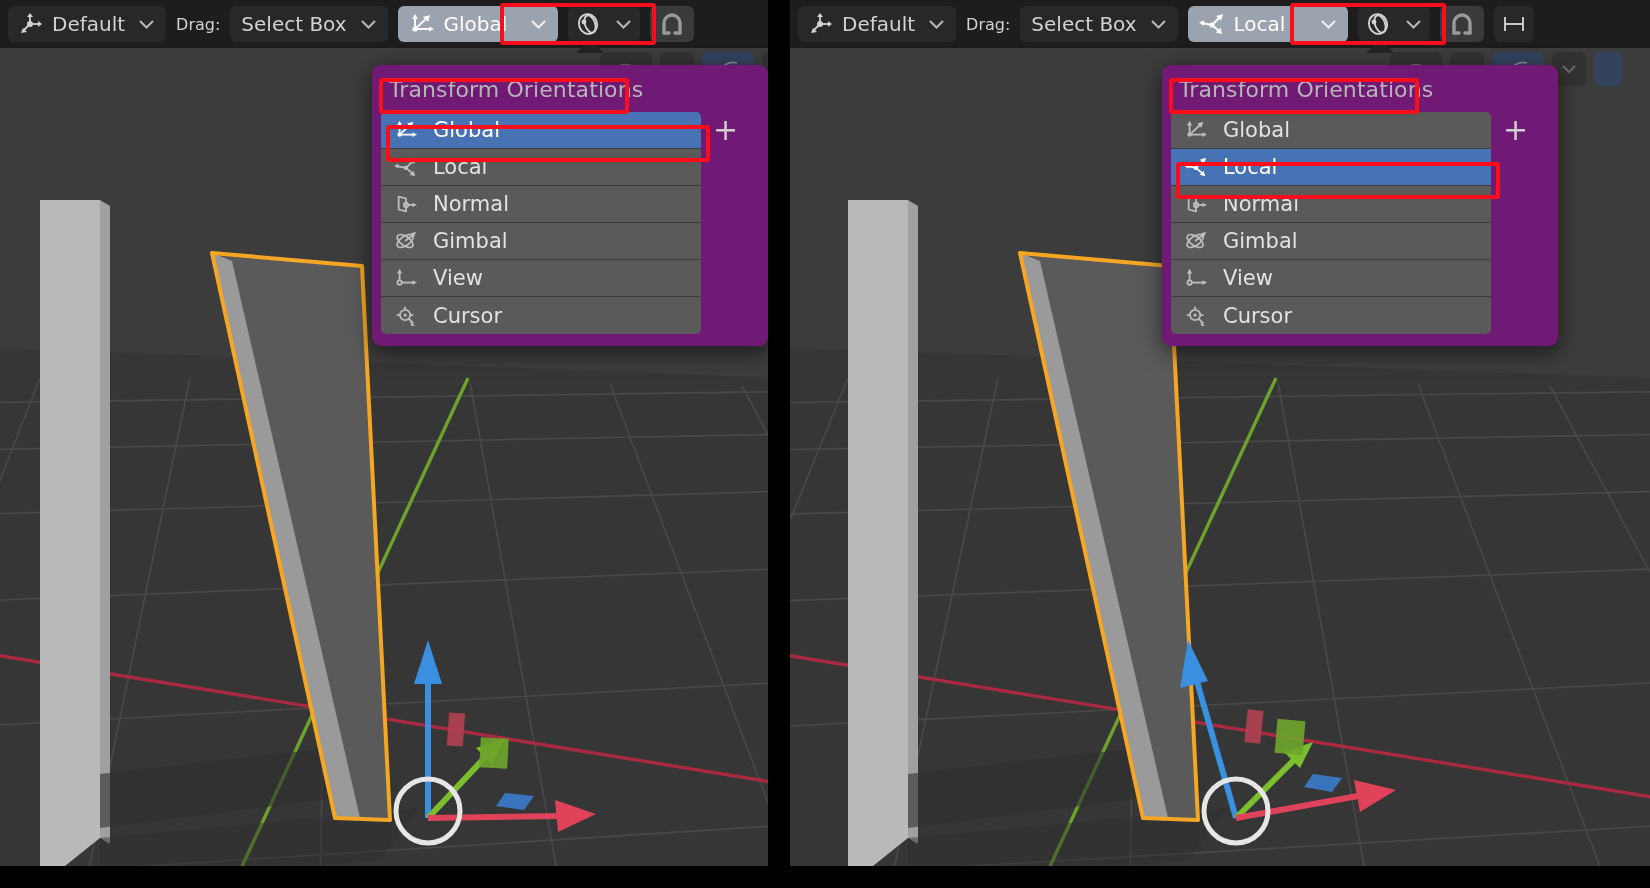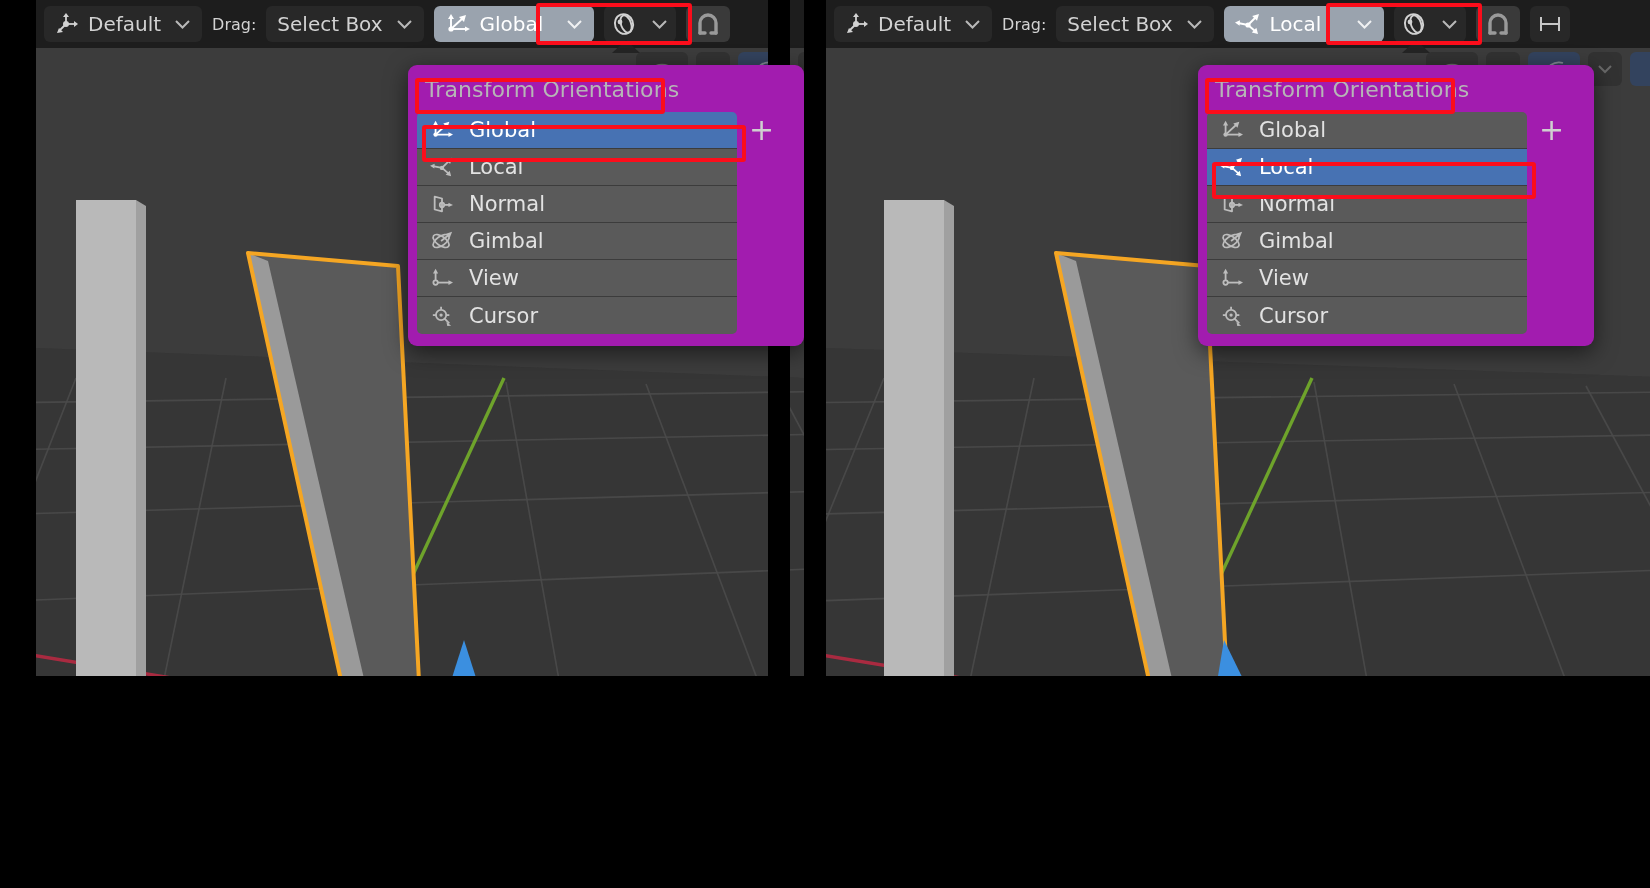--- a/index.html
+++ b/index.html
@@ -4,21 +4,21 @@
 <style>
   * { box-sizing: border-box; margin:0; padding:0; }
   html,body{
     width:1650px; height:888px; overflow:hidden;
     background:#1d1d1d;
     font-family:"DejaVu Sans", sans-serif;
   }
   .stage{ position:relative; width:1650px; height:888px; background:#000; }
 
   
-  .panel{ position:absolute; top:0; height:676px; overflow:hidden; background:#1d1d1d;margin-left:36px; }
+  .panel{ position:absolute; top:0; height:866px; overflow:hidden; background:#1d1d1d; }
   .panel-left { left:0;    width:768px; }
   .panel-right{ left:790px; width:860px; }
   .divider{ position:absolute; left:768px; top:0; width:22px; height:888px; background:#000; }
 
   
   .topbar{
     position:absolute; left:0; top:0; right:0; height:48px;
     background:#1d1d1d;
   }
   .tb-row{ position:absolute; left:0; top:0; height:48px; display:flex; align-items:center; gap:10px; padding-left:8px; }
@@ -35,21 +35,21 @@
 
   svg.gi{ display:block; }
   .gi path, .gi line, .gi circle, .gi polyline, .gi polygon { vector-effect:non-scaling-stroke; }
 
   
   .redbox{ position:absolute; border:4px solid #fc0d1b; border-radius:3px; pointer-events:none; z-index:60; }
 
   
   .popup{
     position:absolute; z-index:40;
-    background:#a21caf;
+    background:#701a75;
     border-radius:9px;
     padding:8px 21px 12px 9px;
     box-shadow:0 6px 22px rgba(0,0,0,.55);
   }
   .popup-title{
     color:#b6b6b6; font-size:22px; padding:4px 8px 10px 8px; letter-spacing:.1px;
   }
   .popup-body{ display:flex; align-items:flex-start; gap:12px; }
   .olist{ width:320px; border-radius:5px; overflow:hidden; }
   .orow{

